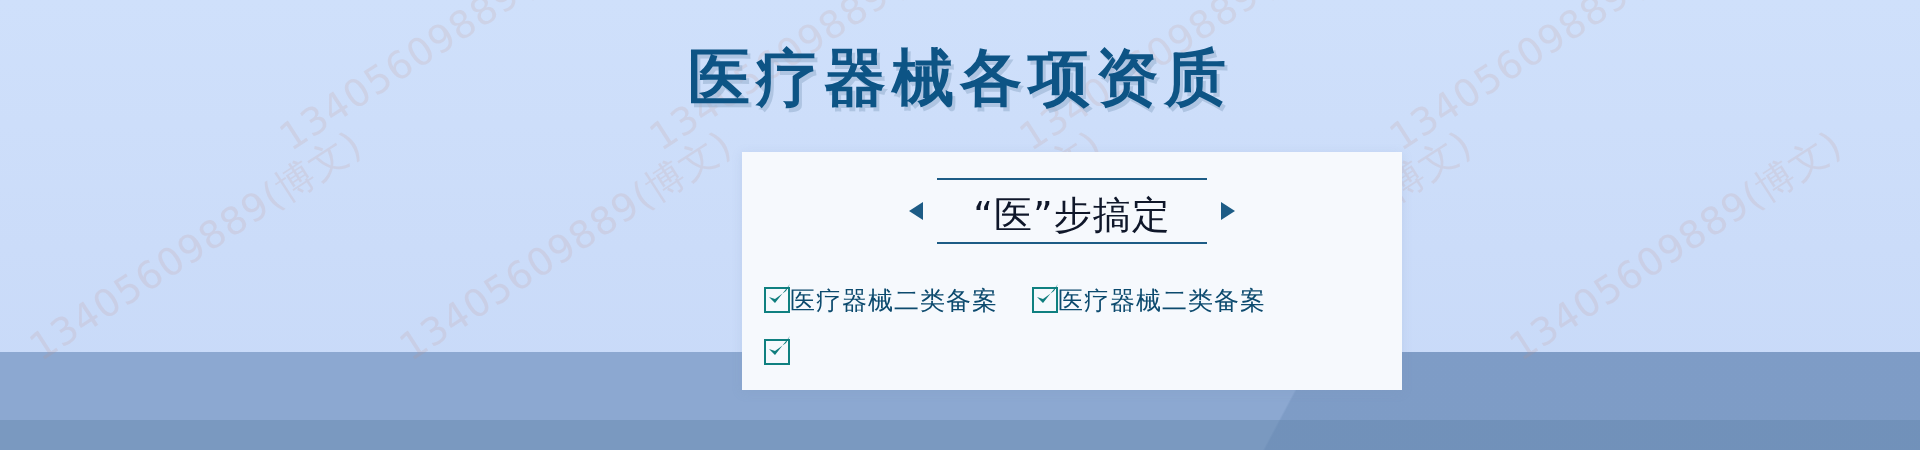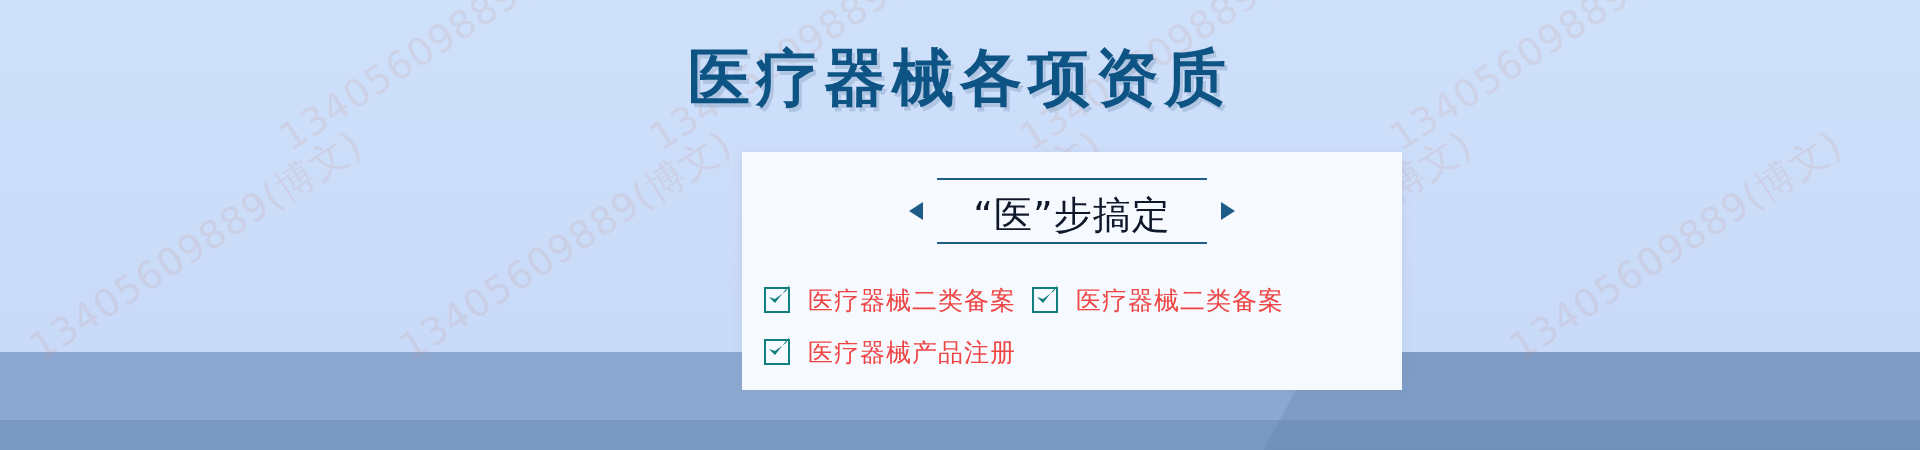--- a/index.html
+++ b/index.html
@@ -179,24 +179,23 @@
     flex: 0 0 auto;
   }
   .check-box svg {
     position: absolute;
     left: -3px;
     top: -8px;
     width: 30px;
     height: 30px;
   }
   .check-label {
-    margin-left: 18px;
     font-family: "DejaVu Sans", sans-serif;
     font-size: 25px;
-    color: #ef4444;
+    color: #0c4a6e;
     white-space: nowrap;
     letter-spacing: 1px;
   }
 </style>
 </head>
 <body>
 
 <div class="banner">
 
   <div class="band-mid"></div>
@@ -248,20 +247,19 @@
         </div>
       </div>
 
       <div class="check-row">
         <div class="check-item col1">
           <span class="check-box">
             <svg viewBox="0 0 30 30" aria-hidden="true">
               <path d="M6 16 L12 22 L27 3 L23 10 L12 18 Z" fill="#0f7d7d"></path>
             </svg>
           </span>
-          <span class="check-label">医疗器械产品注册</span>
         </div>
       </div>
 
     </div>
   </div>
 
 </div>
 
 </body></html>

